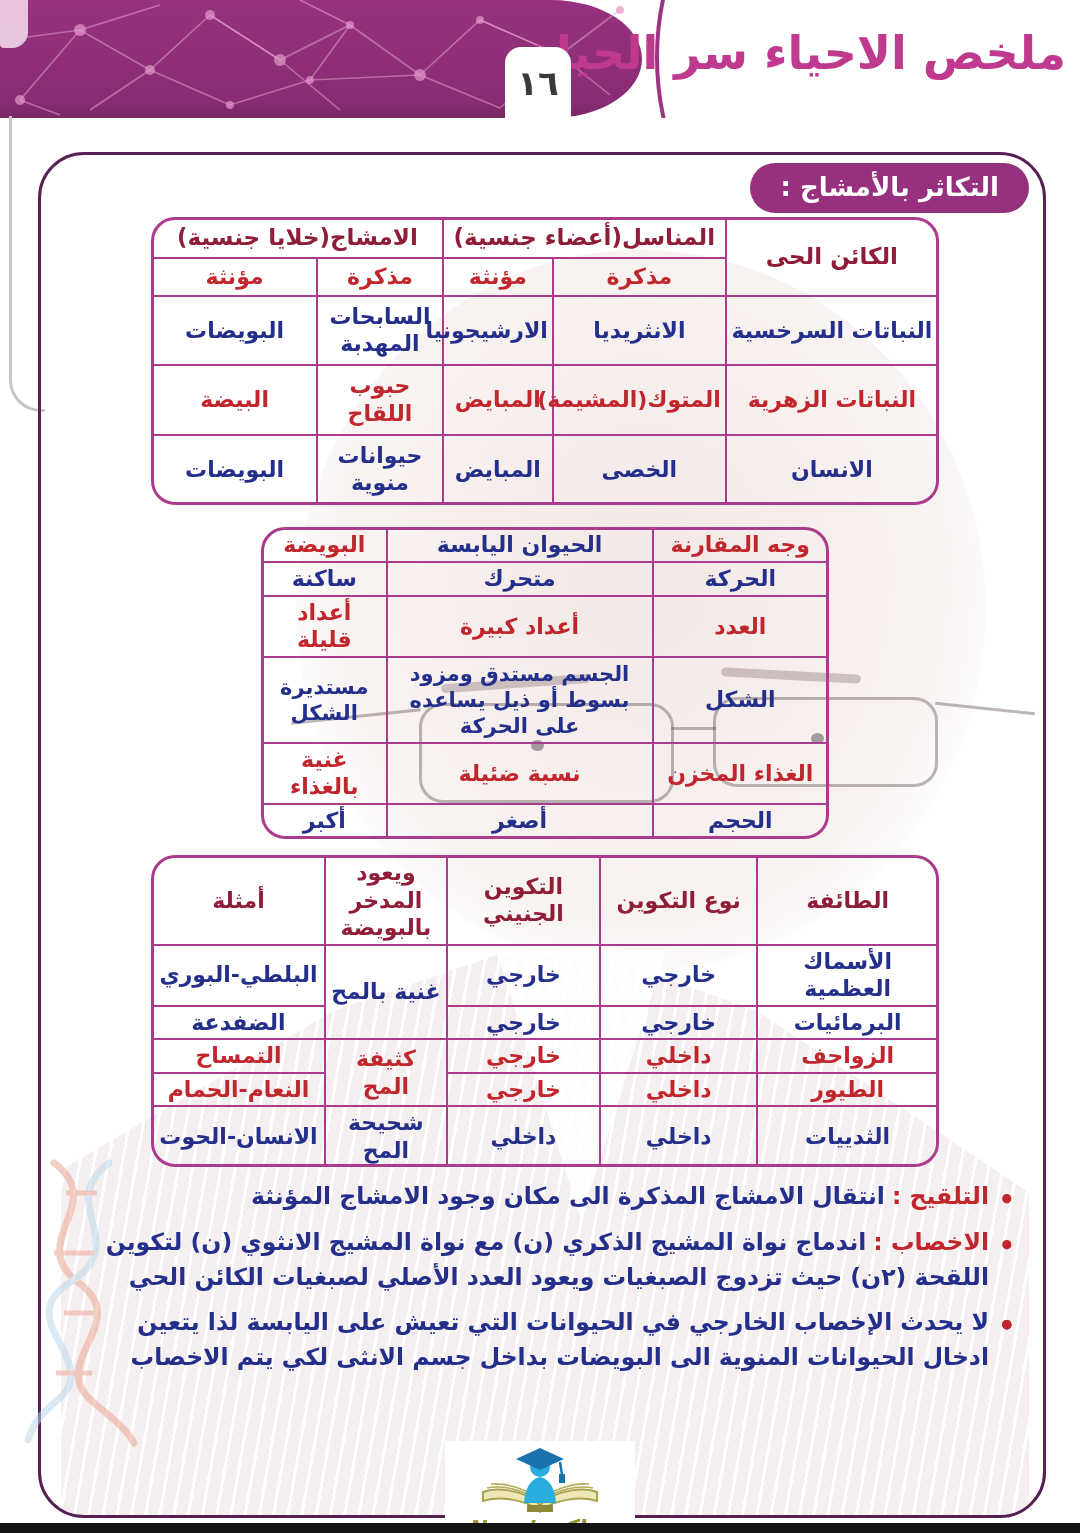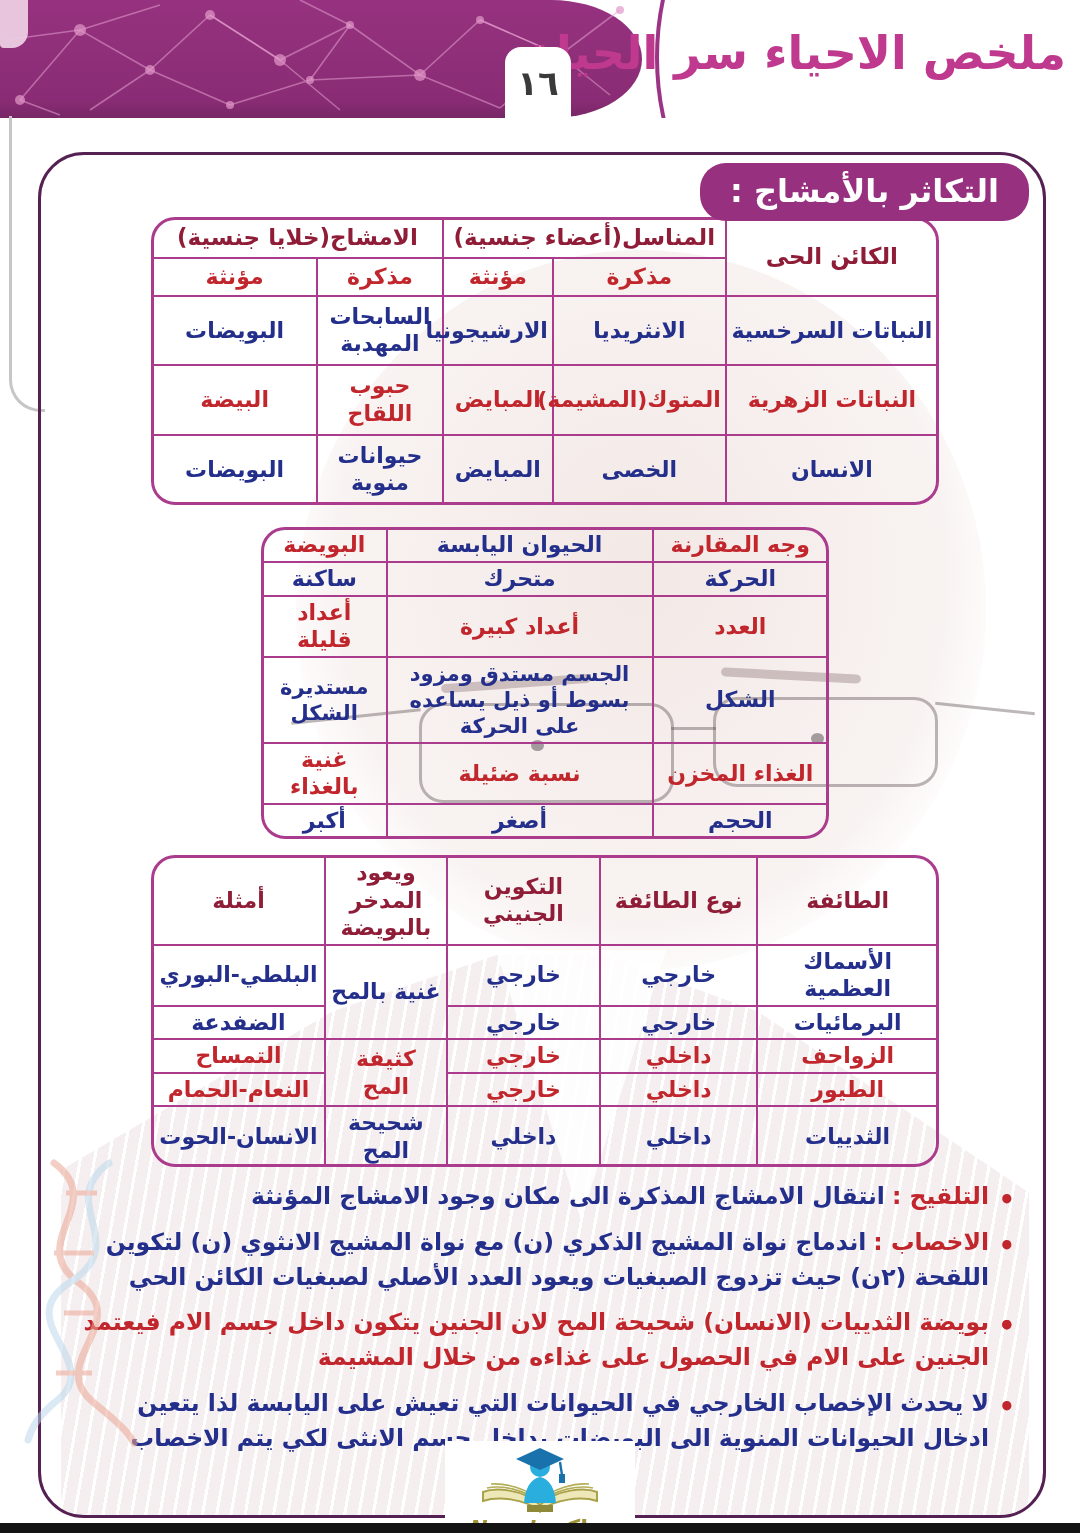--- a/index.html
+++ b/index.html
@@ -25,21 +25,21 @@
     letter-spacing:-1px;white-space:nowrap;}
   .corner-pink{position:absolute;left:0;top:0;width:28px;height:48px;background:#eccde1;
     border-radius:0 0 16px 4px;opacity:.95;z-index:4;}
   .gray-corner{position:absolute;left:9px;top:116px;width:36px;height:296px;
     border-left:3px solid #c6c6c6;border-bottom:3px solid #c6c6c6;border-bottom-left-radius:32px;}
 
   
   .main-box{position:absolute;left:38px;top:152px;width:1008px;height:1366px;
     border:3.5px solid var(--box-border);border-radius:46px;background:transparent;}
   .badge{position:absolute;right:14px;top:8px;background:var(--badge);color:#fff;
-    font-size:32px;font-weight:bold;padding:9px 30px 11px 30px;border-radius:26px;z-index:6;}
+    font-size:26px;font-weight:bold;padding:9px 30px 11px 30px;border-radius:26px;z-index:6;}
 
   
   .wm{position:absolute;inset:0;z-index:0;pointer-events:none;border-radius:43px;overflow:hidden;}
   .wm-head{position:absolute;left:255px;top:95px;width:690px;height:720px;border-radius:50%;
     background:radial-gradient(ellipse at 50% 45%, rgba(224,199,193,.40), rgba(224,199,193,.22) 62%, transparent 76%);}
   .wm-brow{position:absolute;height:9px;border-radius:6px;background:rgba(125,100,102,.35);}
   .wm-lens{position:absolute;border:3px solid rgba(90,76,80,.40);border-radius:24px;}
   .wm-bridge{position:absolute;border-top:3px solid rgba(90,76,80,.40);}
   .wm-eye{position:absolute;width:13px;height:11px;border-radius:50%;background:rgba(62,50,62,.45);}
   .wm-suit{position:absolute;left:20px;top:800px;width:968px;height:566px;opacity:.45;
@@ -233,21 +233,21 @@
         <colgroup>
             <col style="width:23%">
             <col style="width:20%">
             <col style="width:19.5%">
             <col style="width:15.5%">
             <col style="width:22%">
           </colgroup>
         <tbody>
             <tr>
           <th class="maroon">الطائفة</th>
-          <th class="maroon">نوع الطائفة</th>
+          <th class="maroon">نوع التكوين</th>
           <th class="maroon">التكوين الجنيني</th>
           <th class="maroon">ويعود المدخر بالبويضة</th>
           <th class="maroon">أمثلة</th>
         </tr>
         <tr class="rnavy">
           <td>الأسماك العظمية</td>
           <td>خارجي</td>
           <td>خارجي</td>
           <td rowspan="2" class="navytx">غنية بالمح</td>
           <td>البلطي-البوري</td>
@@ -289,21 +289,20 @@
       </div>
       <div class="note">
         <span class="dot">•</span>
         <span class="term redtx">الاخصاب :</span><span class="navytx">اندماج نواة المشيج الذكري (ن) مع نواة المشيج الانثوي (ن) لتكوين اللقحة (٢ن) حيث تزدوج الصبغيات ويعود العدد الأصلي لصبغيات الكائن الحي</span>
       </div>
       <div class="note">
         <span class="dot">•</span>
       </div>
       <div class="note">
         <span class="dot">•</span>
-        <span class="redtx">بويضة الثدييات (الانسان) شحيحة المح لان الجنين يتكون داخل جسم الام فيعتمد الجنين على الام في الحصول على غذاءه من خلال المشيمة</span>
       </div>
       <div class="note">
         <span class="dot">•</span>
         <span class="navytx">لا يحدث الإخصاب الخارجي في الحيوانات التي تعيش على اليابسة لذا يتعين ادخال الحيوانات المنوية الى البويضات بداخل جسم الانثى لكي يتم الاخصاب</span>
       </div>
     </section>
   </main>
 
   <svg class="dna" width="150" height="290">
     <g fill="none" stroke-width="7" stroke-linecap="round">

